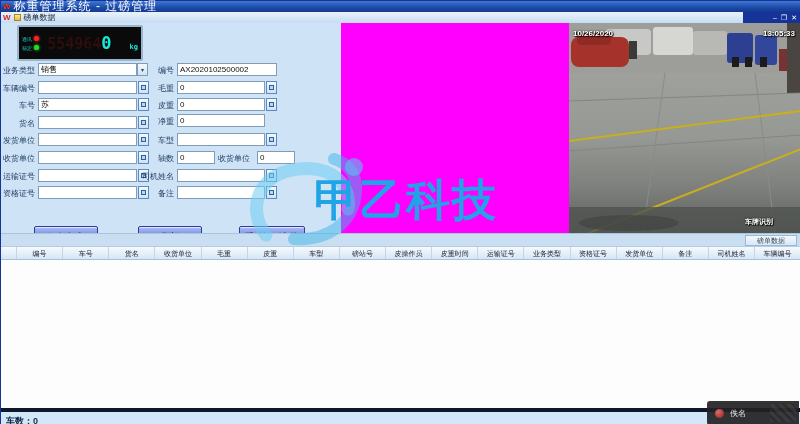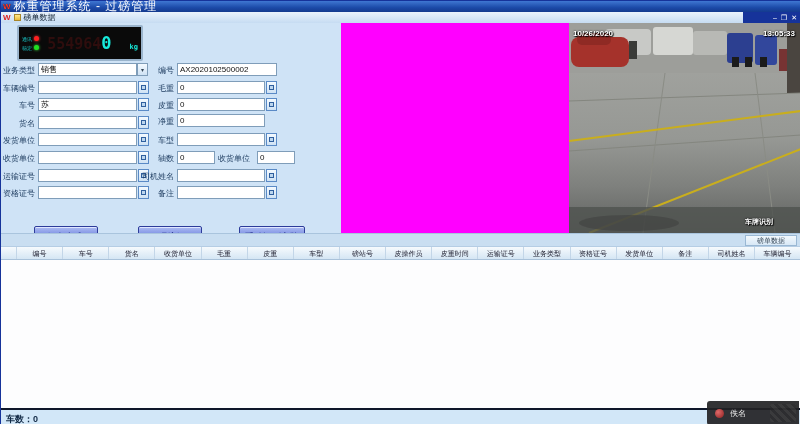--- a/index.html
+++ b/index.html
@@ -76,21 +76,21 @@
   
   .grid-header { position:absolute; left:0; top:245px; width:800px; height:14px; display:flex;
     background:linear-gradient(#f6fafd,#d5e6f4); border-top:1px solid #b5cde4; border-bottom:1px solid #a9c2da; }
   .grid-header .sel { width:16px; border-right:1px solid #c3d6e8; }
   .grid-header .cell { flex:1; font-size:7px; color:#223; text-align:center; line-height:13px;
     border-right:1px solid #c3d6e8; overflow:hidden; white-space:nowrap; }
   .grid-body { position:absolute; left:0; top:259px; width:800px; height:148px; background:#fdfdfe; }
 
   
   .statusbar { position:absolute; left:0; top:407px; width:800px; height:17px; background:#d2e7f8;
-    border-top:2px solid #0f172a; font-size:9px; font-weight:bold; color:#122a46; padding:3px 0 0 5px; }
+    border-top:4px solid #0f172a; font-size:9px; font-weight:bold; color:#122a46; padding:3px 0 0 5px; }
 
   
   .toast { position:absolute; right:0; top:400px; width:92px; height:24px; background:rgba(34,34,36,0.92);
     border-radius:3px 0 0 3px; display:flex; align-items:center; gap:6px; padding-left:8px; }
   .toast .dot { width:9px; height:9px; border-radius:50%; background:radial-gradient(circle at 35% 35%, #e06a6a, #8c1f1f); }
   .toast .ttext { color:#eee; font-size:8px; }
   .toast .tdeco { position:absolute; right:3px; top:3px; width:26px; height:18px; opacity:.5;
     background:repeating-linear-gradient(45deg,#444 0 3px,#2a2a2c 3px 6px); border-radius:2px; }
 
   
@@ -327,14 +327,22 @@
   <div class="statusbar">
     <span>车数：0</span>
   </div>
 
   <div class="toast">
     <span class="dot"></span>
     <span class="ttext">佚名</span>
     <span class="tdeco"></span>
   </div>
 
+  <div class="watermark">
+    <svg width="160" height="110" viewBox="0 0 160 110">
+      <path d="M30 96 C 10 70, 22 34, 62 30 C 96 26, 116 46, 112 70" fill="none" stroke="#6ecdf2" stroke-width="13" stroke-linecap="round" opacity="0.55"></path>
+      <path d="M58 100 C 92 102, 118 84, 120 52 C 121 36, 112 24, 98 20" fill="none" stroke="#3eb6ea" stroke-width="12" stroke-linecap="round" opacity="0.5"></path>
+      <circle cx="118" cy="28" r="9" fill="#57c3ee" opacity="0.6"></circle>
+    </svg>
+    <span class="wm-text" style="color: rgb(32, 164, 230);">甲乙科技</span>
+  </div>
 
 </div>
 
 </body></html>

